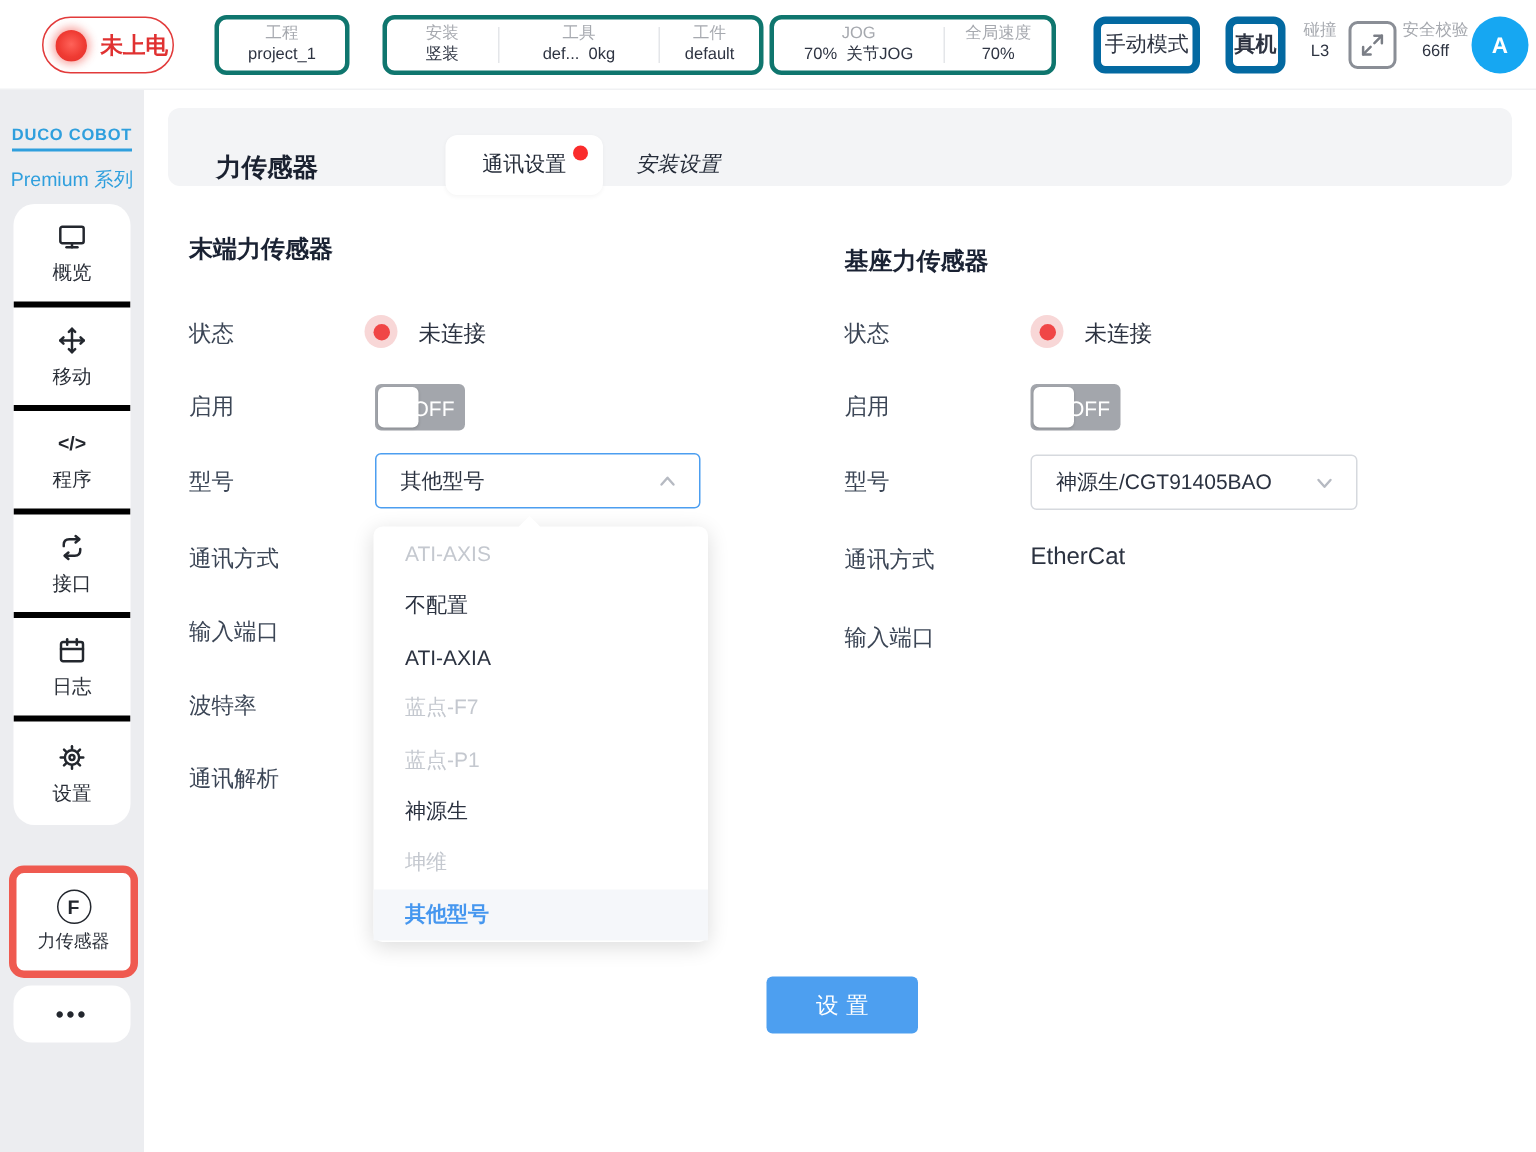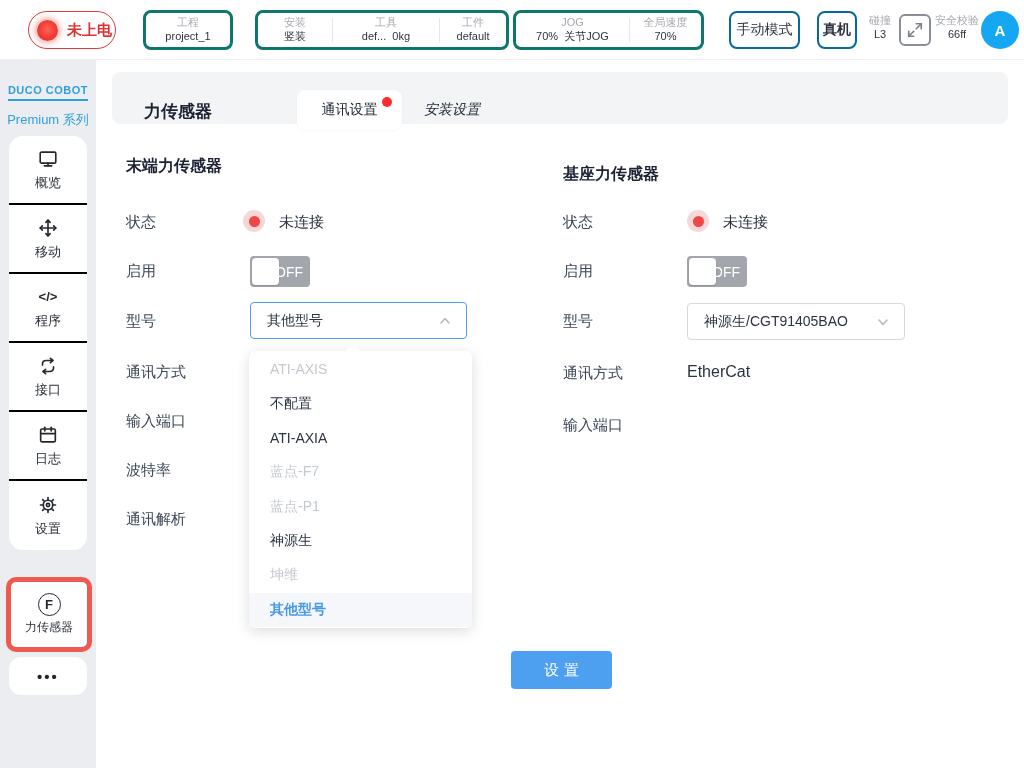--- a/index.html
+++ b/index.html
@@ -10,32 +10,32 @@
   
   .topbar { position:absolute; left:0; top:0; width:1024px; height:60px; background:#fff; border-bottom:1px solid #f0f1f3; z-index:30; }
   .power-pill { position:absolute; left:28px; top:11px; width:88px; height:38px; border:1.5px solid #e23b3b; border-radius:20px; display:flex; align-items:center; gap:9px; padding-left:8px; background:#fff; cursor:pointer; }
   .power-dot { width:21px; height:21px; border-radius:50%; background:radial-gradient(circle at 50% 45%, #ff6259 0%, #ef3b33 55%, #e22f2c 100%); box-shadow:0 0 6px 2px rgba(239,59,51,.45); }
   .power-text { color:#e03131; font-size:15px; font-weight:700; }
   .tb-box { position:absolute; top:10px; height:40px; border:3px solid #0f766e; border-radius:8px; background:#fff; display:flex; align-items:center; }
   .tb-cell { display:flex; flex-direction:column; align-items:center; justify-content:center; line-height:1.25; }
   .tb-label { font-size:11px; color:#a6a9af; }
   .tb-value { font-size:11px; color:#2e3442; }
   .tb-div { width:1px; height:24px; background:#e4e6e9; }
-  .tb-btn { position:absolute; top:11px; height:38px; border:2px solid #0369a1; border-radius:8px; background:#fff; display:flex; align-items:center; justify-content:center; font-size:14px; color:#2e3442; cursor:pointer; }
+  .tb-btn { position:absolute; top:11px; height:38px; border:5px solid #0369a1; border-radius:8px; background:#fff; display:flex; align-items:center; justify-content:center; font-size:14px; color:#2e3442; cursor:pointer; }
   .tb-text2 { position:absolute; top:13px; display:flex; flex-direction:column; align-items:center; line-height:1.3; }
   .expand-box { position:absolute; left:899px; top:14px; width:32px; height:32px; border:2px solid #8a8e96; border-radius:6px; display:flex; align-items:center; justify-content:center; background:#fff; cursor:pointer; }
   .avatar { position:absolute; left:981px; top:11px; width:38px; height:38px; border-radius:50%; background:#16a7f2; color:#fff; display:flex; align-items:center; justify-content:center; font-size:15px; font-weight:700; cursor:pointer; z-index:5; }
 
   
   .sidebar { position:absolute; left:0; top:60px; width:96px; height:708px; background:#ecedf0; z-index:10; }
   .logo-wrap { position:absolute; top:20px; left:0; width:96px; text-align:center; }
   .logo-main { display:inline-block; color:#2f9fdd; font-size:11px; font-weight:700; letter-spacing:.5px; border-bottom:2px solid #2f9fdd; padding-bottom:3px; }
   .logo-sub { margin-top:10px; color:#2f9fdd; font-size:13px; }
   .menu-card { position:absolute; left:9px; top:76px; width:78px; height:414px; background:#fff; border-radius:14px; overflow:hidden; }
-  .menu-item { height:69px; display:flex; flex-direction:column; align-items:center; justify-content:center; gap:4px; cursor:pointer; border-bottom:2px solid #000000; }
+  .menu-item { height:69px; display:flex; flex-direction:column; align-items:center; justify-content:center; gap:4px; cursor:pointer; border-bottom:4px solid #000000; }
   .menu-item:last-child { border-bottom:none; }
   .menu-label { font-size:13px; color:#2a2f38; }
   .icon-svg { width:22px; height:22px; stroke:#23272e; fill:none; stroke-width:1.8; stroke-linecap:round; stroke-linejoin:round; }
   .code-glyph { font-size:13px; font-weight:700; color:#23272e; height:22px; display:flex; align-items:center; }
   .fs-card { position:absolute; left:6px; top:517px; width:86px; height:75px; border:5px solid #ef5a50; border-radius:10px; background:#fff; display:flex; flex-direction:column; align-items:center; justify-content:center; gap:3px; cursor:pointer; }
   .f-circle { width:23px; height:23px; border:1.6px solid #23272e; border-radius:50%; display:flex; align-items:center; justify-content:center; font-size:13px; font-weight:700; color:#23272e; }
   .fs-label { font-size:12px; color:#2a2f38; }
   .more-card { position:absolute; left:9px; top:597px; width:78px; height:38px; background:#fff; border-radius:12px; display:flex; align-items:center; justify-content:center; cursor:pointer; }
   .more-dots { font-size:15px; font-weight:700; letter-spacing:2px; color:#23272e; }
   .datetime { position:absolute; top:652px; left:0; width:96px; text-align:center; color:#3a3f4a; }

